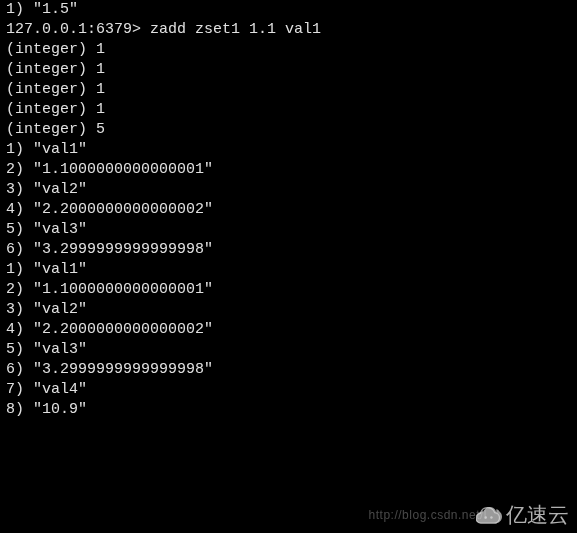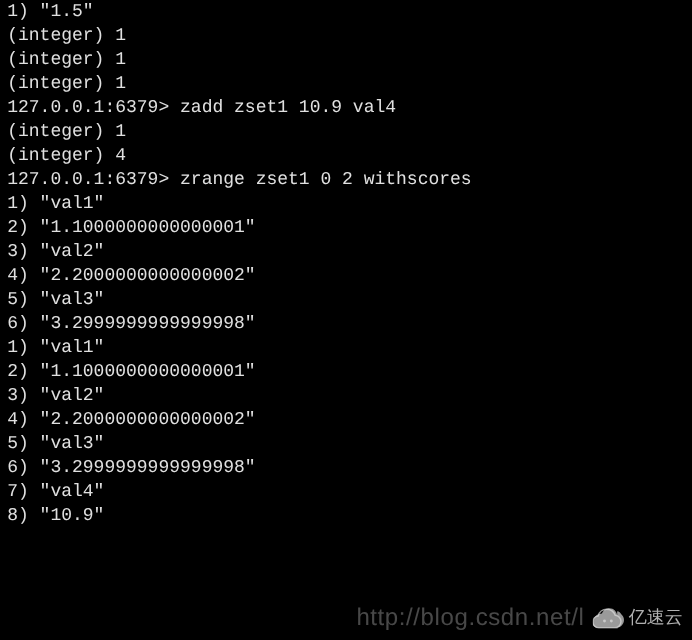--- a/index.html
+++ b/index.html
@@ -22,21 +22,21 @@
     .line {
       white-space: pre;
       color: #e0e0e0;
     }
     .watermark {
       position: absolute;
       bottom: 8px;
       right: 90px;
       color: rgba(180,180,180,0.4);
       font-family: Arial, sans-serif;
-      font-size: 20px;
+      font-size: 12px;
       letter-spacing: 0.5px;
     }
     .logo-wrapper {
       position: absolute;
       bottom: 8px;
       right: 8px;
       display: flex;
       align-items: center;
       gap: 4px;
     }
@@ -44,36 +44,35 @@
       width: 26px;
       height: 18px;
       position: relative;
     }
     .cloud-icon svg {
       fill: rgba(220,220,220,0.7);
     }
     .logo-text {
       color: rgba(220,220,220,0.8);
       font-family: Arial, "Microsoft YaHei", sans-serif;
-      font-size: 15px;
+      font-size: 21px;
       font-weight: 500;
     }
   </style>
 </head>
 <body>
 
 <div id="terminal">
     <div class="line">1) "1.5"</div>
+    <div class="line">127.0.0.1:6379&gt; zadd zset1 1.1 val1</div>
     <div class="line">(integer) 1</div>
     <div class="line">(integer) 1</div>
     <div class="line">(integer) 1</div>
-    <div class="line">127.0.0.1:6379&gt; zadd zset1 10.9 val4</div>
     <div class="line">(integer) 1</div>
-    <div class="line">(integer) 4</div>
-    <div class="line">127.0.0.1:6379&gt; zrange zset1 0 2 withscores</div>
+    <div class="line">(integer) 5</div>
     <div class="line">1) "val1"</div>
     <div class="line">2) "1.1000000000000001"</div>
     <div class="line">3) "val2"</div>
     <div class="line">4) "2.2000000000000002"</div>
     <div class="line">5) "val3"</div>
     <div class="line">6) "3.2999999999999998"</div>
     <div class="line">1) "val1"</div>
     <div class="line">2) "1.1000000000000001"</div>
     <div class="line">3) "val2"</div>
     <div class="line">4) "2.2000000000000002"</div>

